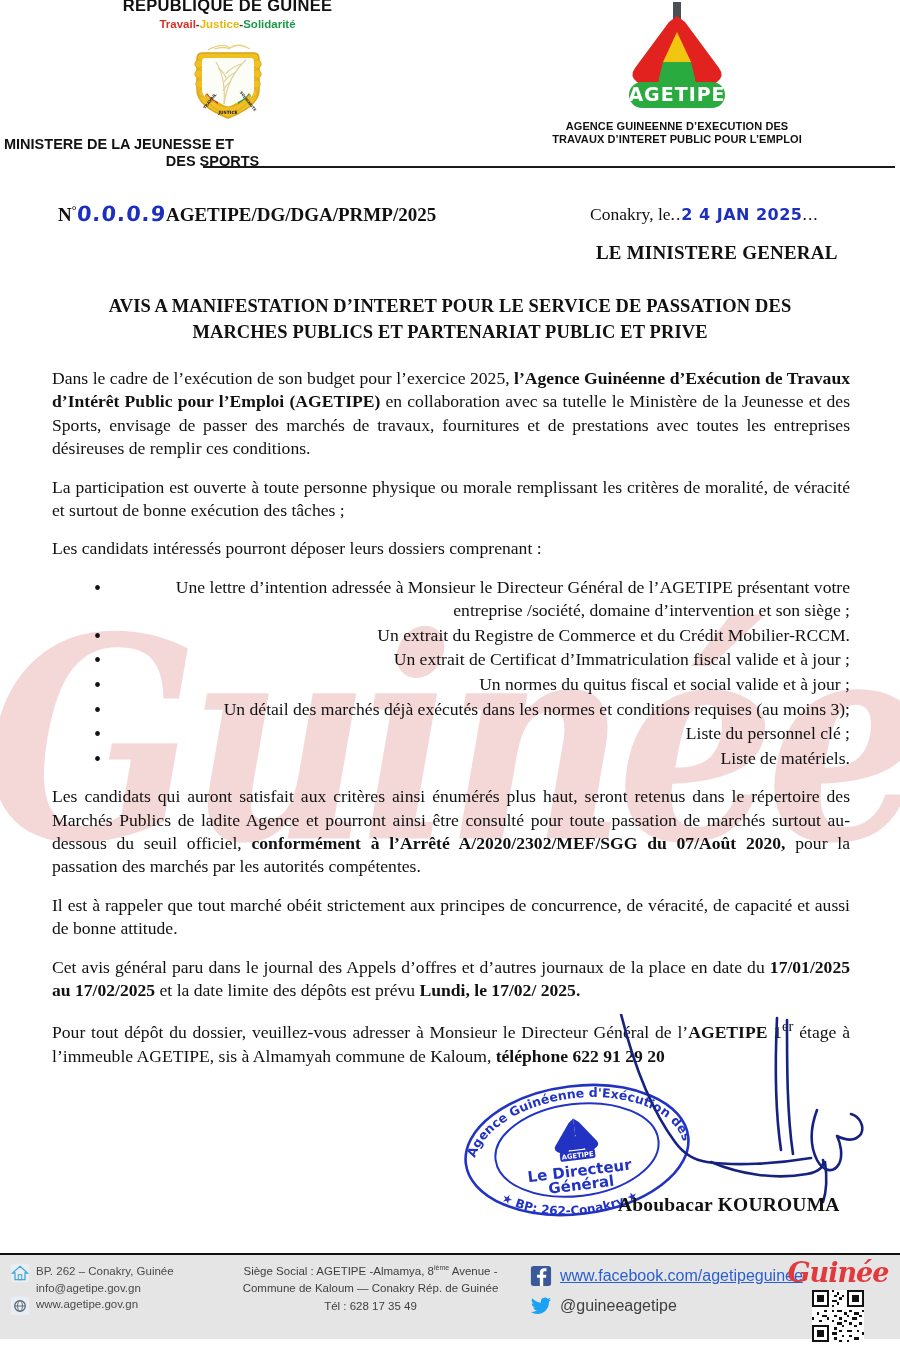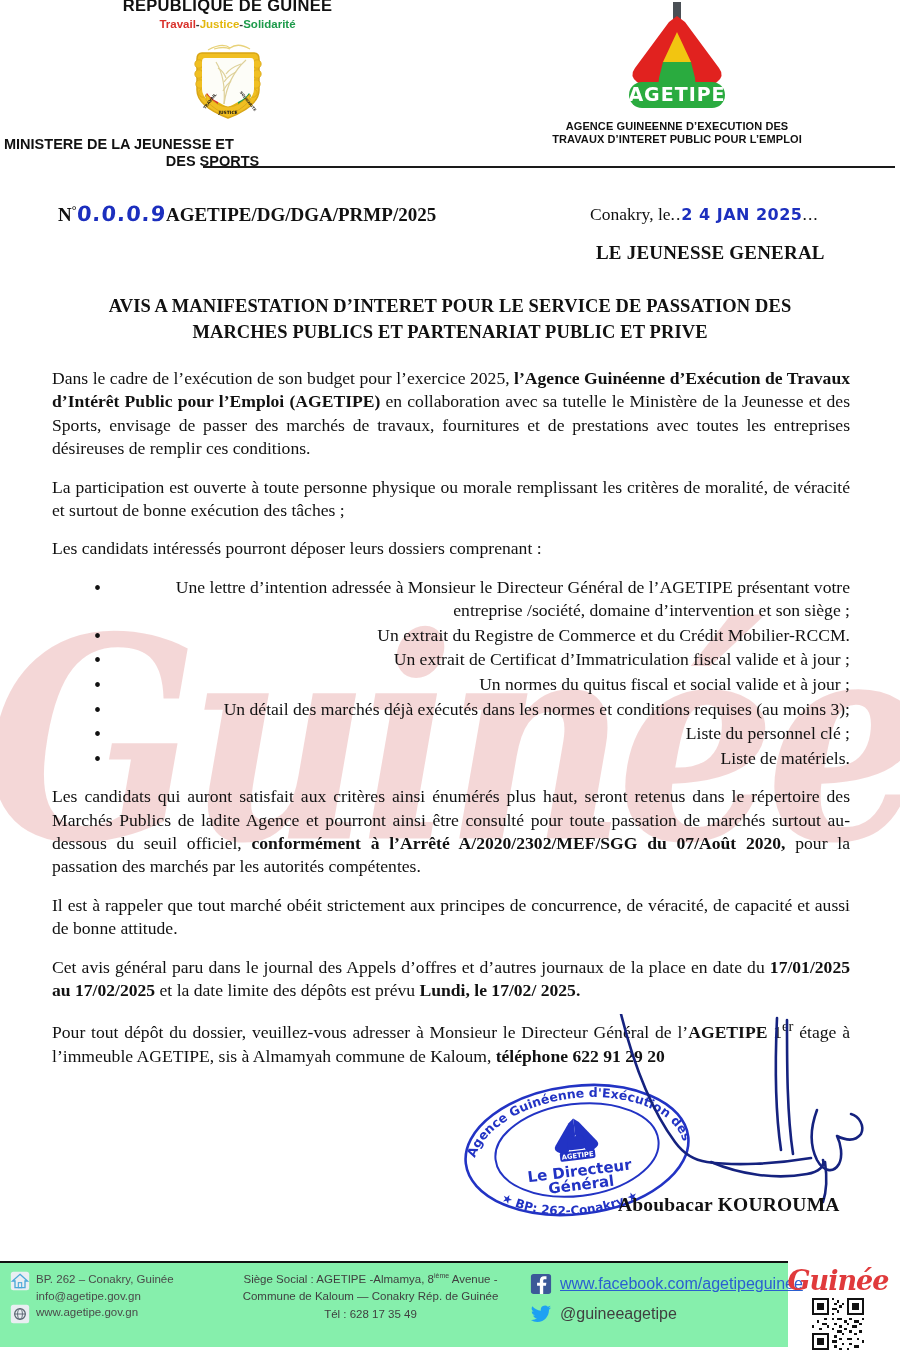--- a/index.html
+++ b/index.html
@@ -186,26 +186,26 @@
     position:absolute; left:618px; top:120px;
     font-weight:bold; font-size:19.5px;
     letter-spacing:.2px;
     white-space:nowrap;
     z-index:5;
   }
 
   
   #footer {
     position:absolute;
-    left:0; bottom:4px;
-    width:788px; height:86px;
+    left:0; bottom:12px;
+    width:900px; height:86px;
     border-top:2.5px solid #111;
     font-family:"Liberation Sans", sans-serif;
     z-index:4;
-    background:#86efac;
+    background:#e5e5e5;
   }
   .foot-inner { position:relative; width:900px; height:86px; }
 
   .f-col-contact {
     position:absolute; left:10px; top:8px;
     font-size:11.5px; color:#4a4a4a; line-height:1.45;
   }
   .f-col-contact .row { display:flex; align-items:flex-start; }
   .f-ico {
     width:20px; height:20px;
@@ -332,21 +332,21 @@
   </div>
 
   <div id="hdr-rule"></div>
 </div>
 
 <div id="refline" class="layer">
   <div class="ref-no"><span>N</span><span class="sup">°</span><span class="hw">0.0.0.9</span><span>AGETIPE/DG/DGA/PRMP/2025</span></div>
 
   <div class="date-line"><span>Conakry, le</span><span class="dots">..</span><span class="date-hw">2 4  JAN  2025</span><span class="dots">...</span></div>
 
-  <div class="dg-title">LE JEUNESSE GENERAL</div>
+  <div class="dg-title">LE MINISTERE GENERAL</div>
 </div>
 
 <div id="doc-title" class="layer">
   <div>AVIS A MANIFESTATION D’INTERET POUR LE SERVICE DE PASSATION DES</div>
   <div>MARCHES PUBLICS ET PARTENARIAT PUBLIC ET PRIVE</div>
 </div>
 
 <div id="body-copy" class="layer">
 
   <p><span>Dans le cadre de l’exécution de son budget pour l’exercice 2025, </span><b>l’Agence Guinéenne d’Exécution de Travaux d’Intérêt Public pour l’Emploi (AGETIPE)</b><span> en collaboration avec sa tutelle le Ministère de la Jeunesse et des Sports, envisage de passer des marchés de travaux, fournitures et de prestations avec toutes les entreprises désireuses de remplir ces conditions.</span></p>

